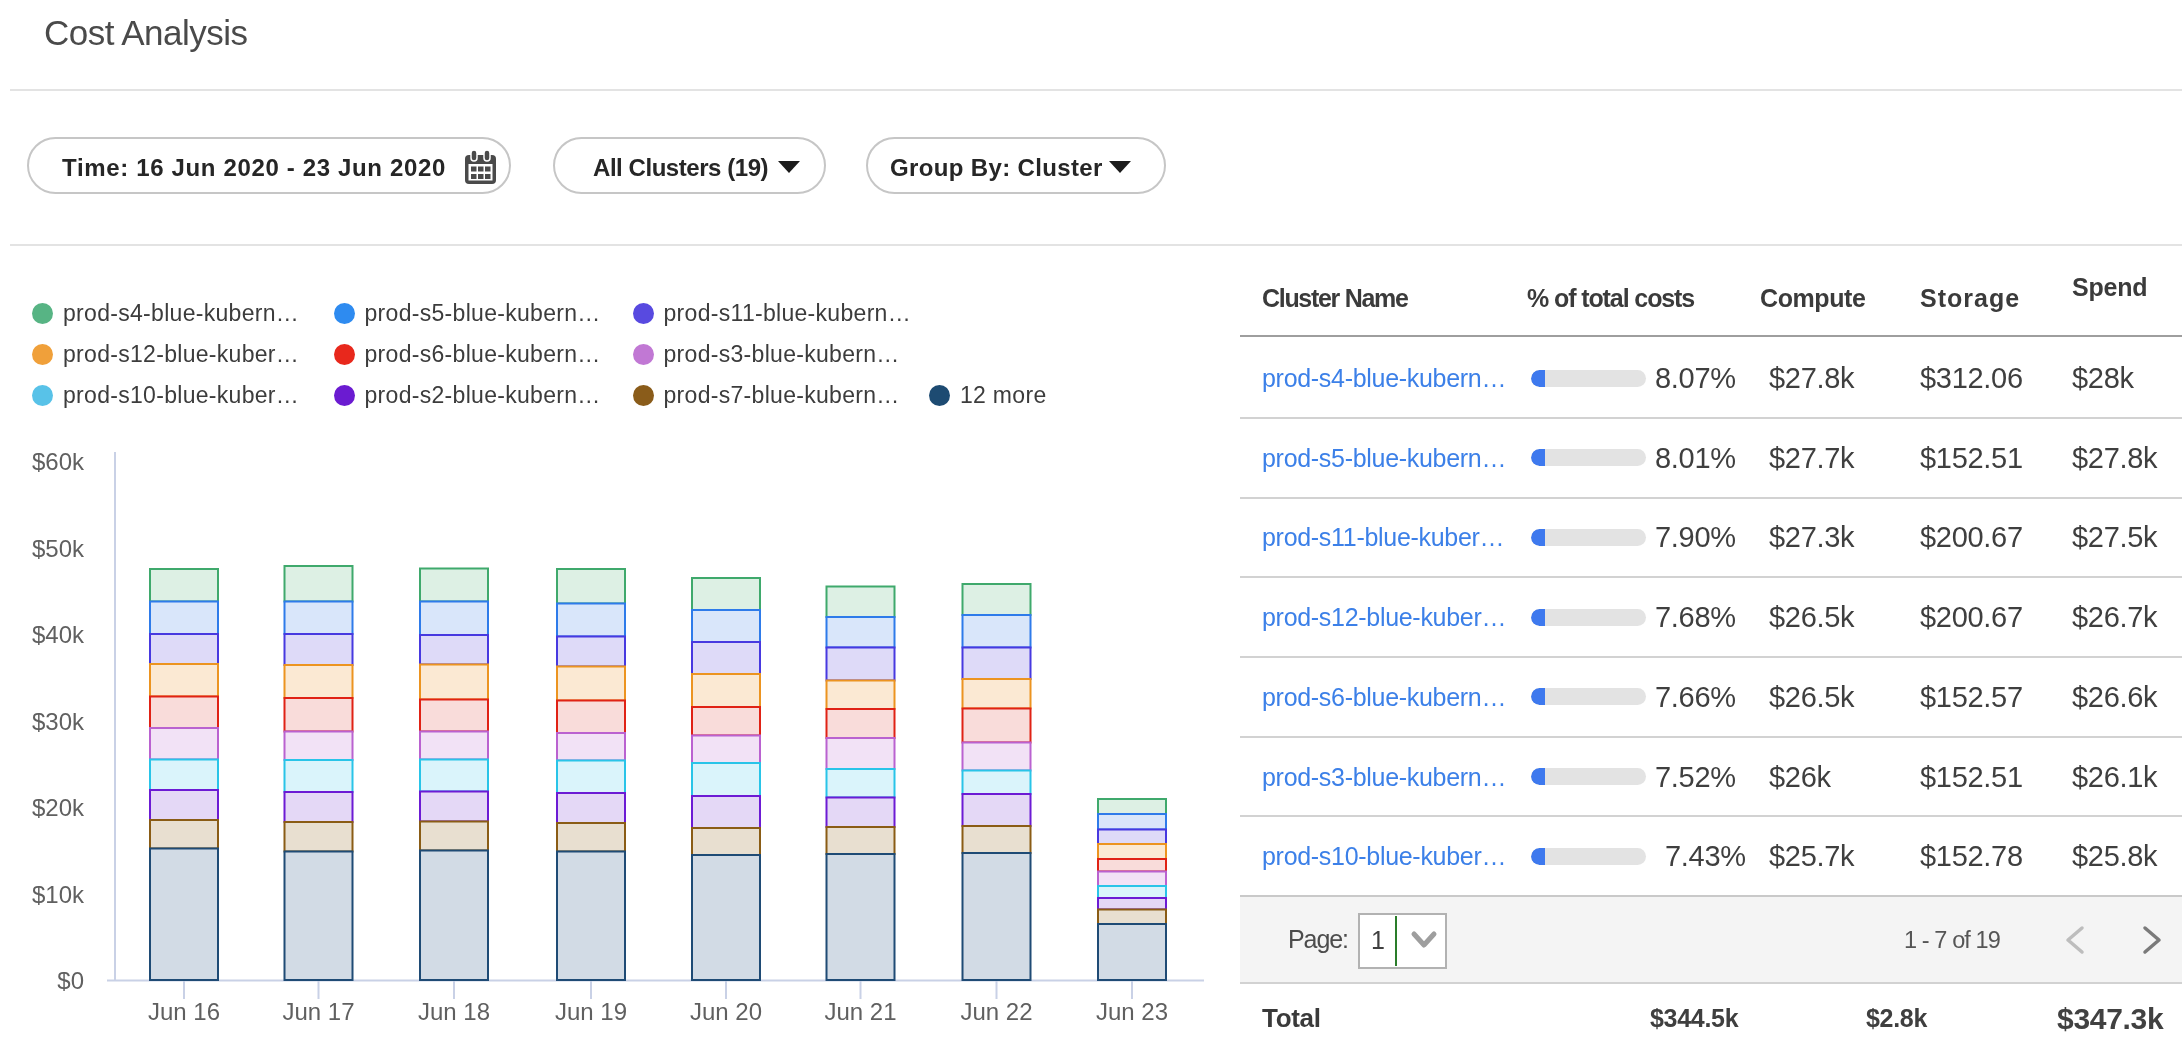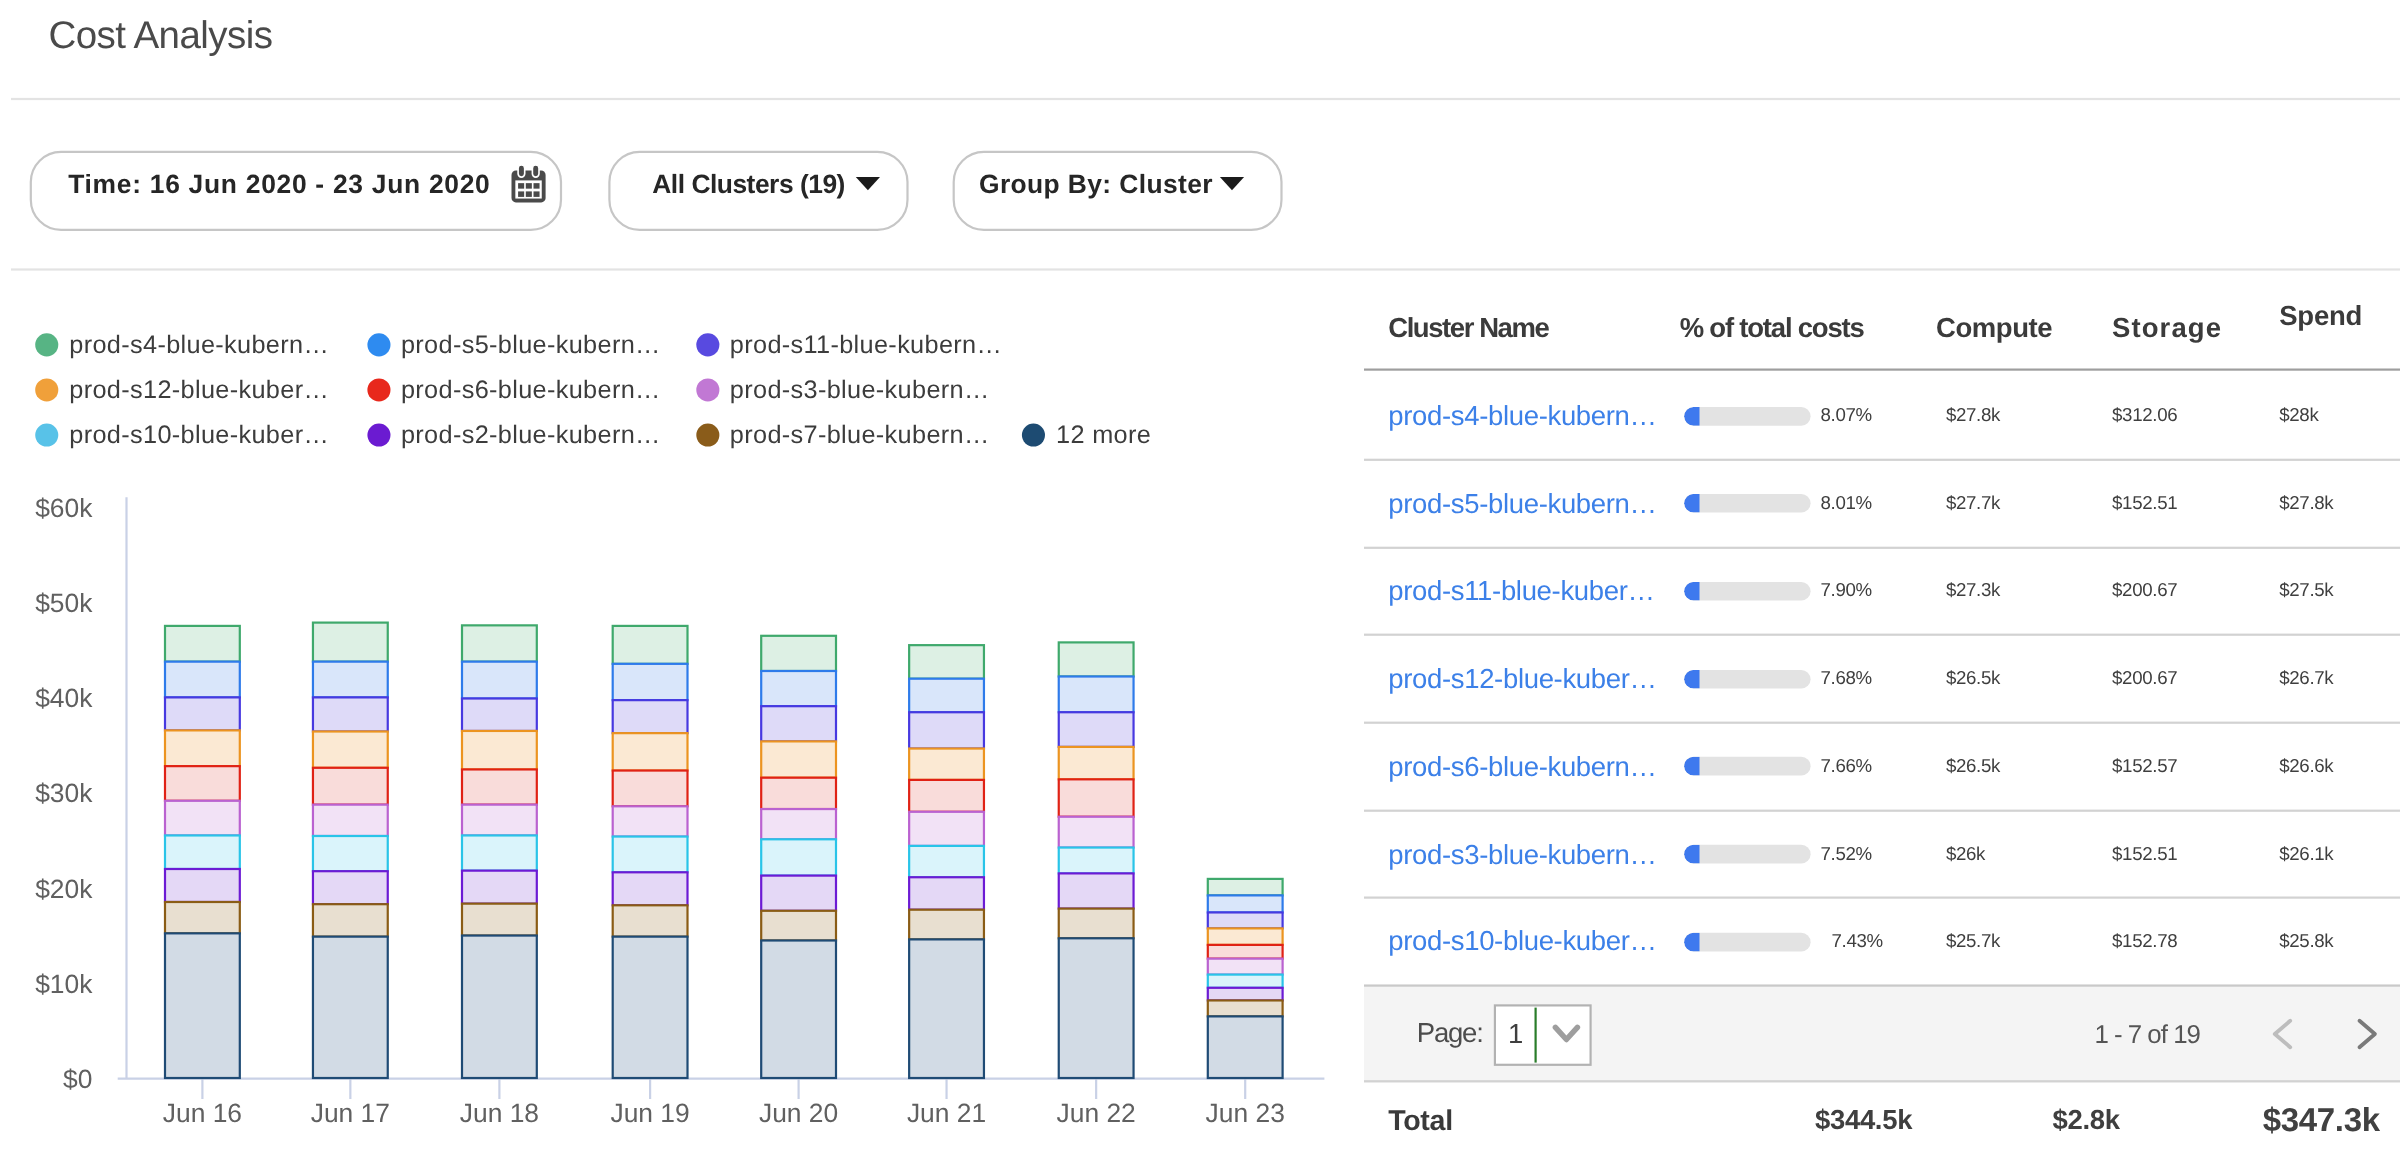--- a/index.html
+++ b/index.html
@@ -1,24 +1,24 @@
 <!DOCTYPE html>
 <html><head><meta charset="utf-8"><title>Cost Analysis</title>
 <style>
 * { box-sizing: border-box; margin:0; padding:0; }
 html,body { width:2182px; height:1052px; background:#fff; overflow:hidden; }
 body { position:relative; font-family:"Liberation Sans", sans-serif; }
 .abs { position:absolute; }
 .dot { position:absolute; width:21px; height:21px; border-radius:50%; }
 .leglab { position:absolute; font-size:23px; color:#3C3C3C; letter-spacing:0.3px; white-space:nowrap; line-height:28px; }
-.pill { position:absolute; top:137px; height:73px; border:2px solid #C6C6C6; border-radius:28.5px; background:#fff; font-weight:bold; font-size:24px; color:#262626; white-space:nowrap; }
+.pill { position:absolute; top:137px; height:57px; border:2px solid #C6C6C6; border-radius:28.5px; background:#fff; font-weight:bold; font-size:24px; color:#262626; white-space:nowrap; }
 .ptxt { position:absolute; top:16px; line-height:26px; }
 .tri { position:absolute; width:0; height:0; border-left:11.5px solid transparent; border-right:11.5px solid transparent; border-top:12.5px solid #1B1B1B; top:22px; }
 .lnk { position:absolute; font-size:25px; color:#3C80E8; letter-spacing:-0.3px; white-space:nowrap; text-decoration:none; line-height:32px;}
-.cell { position:absolute; font-size:17px; color:#3F3F3F; letter-spacing:-0.3px; white-space:nowrap; line-height:30px;text-align:center;}
+.cell { position:absolute; font-size:29px; color:#3F3F3F; letter-spacing:-0.3px; white-space:nowrap; line-height:30px;text-align:center;}
 .hcell { position:absolute; font-size:25px; font-weight:bold; color:#3B3B3B; white-space:nowrap; line-height:30px;}
 .pbar { position:absolute; width:115px; height:17px; background:#E3E3E3; border-radius:9px; overflow:hidden; }
 .pfill { position:absolute; left:0; top:0; width:14px; height:17px; background:#3E79EE; border-radius:9px 0 0 9px; }
 .rdiv { position:absolute; left:1240px; right:0; height:2px; background:#D2D2D2; }
 </style></head>
 <body>
 <div class="abs" style="left:44px;top:13px;font-size:35px;color:#4A4A4A;letter-spacing:-0.5px;line-height:40px;">Cost Analysis</div>
 <div class="abs" style="left:10px;right:0;top:89px;height:2px;background:#E3E3E3"></div>
 
 <div class="pill" style="left:27px;width:484px;">

